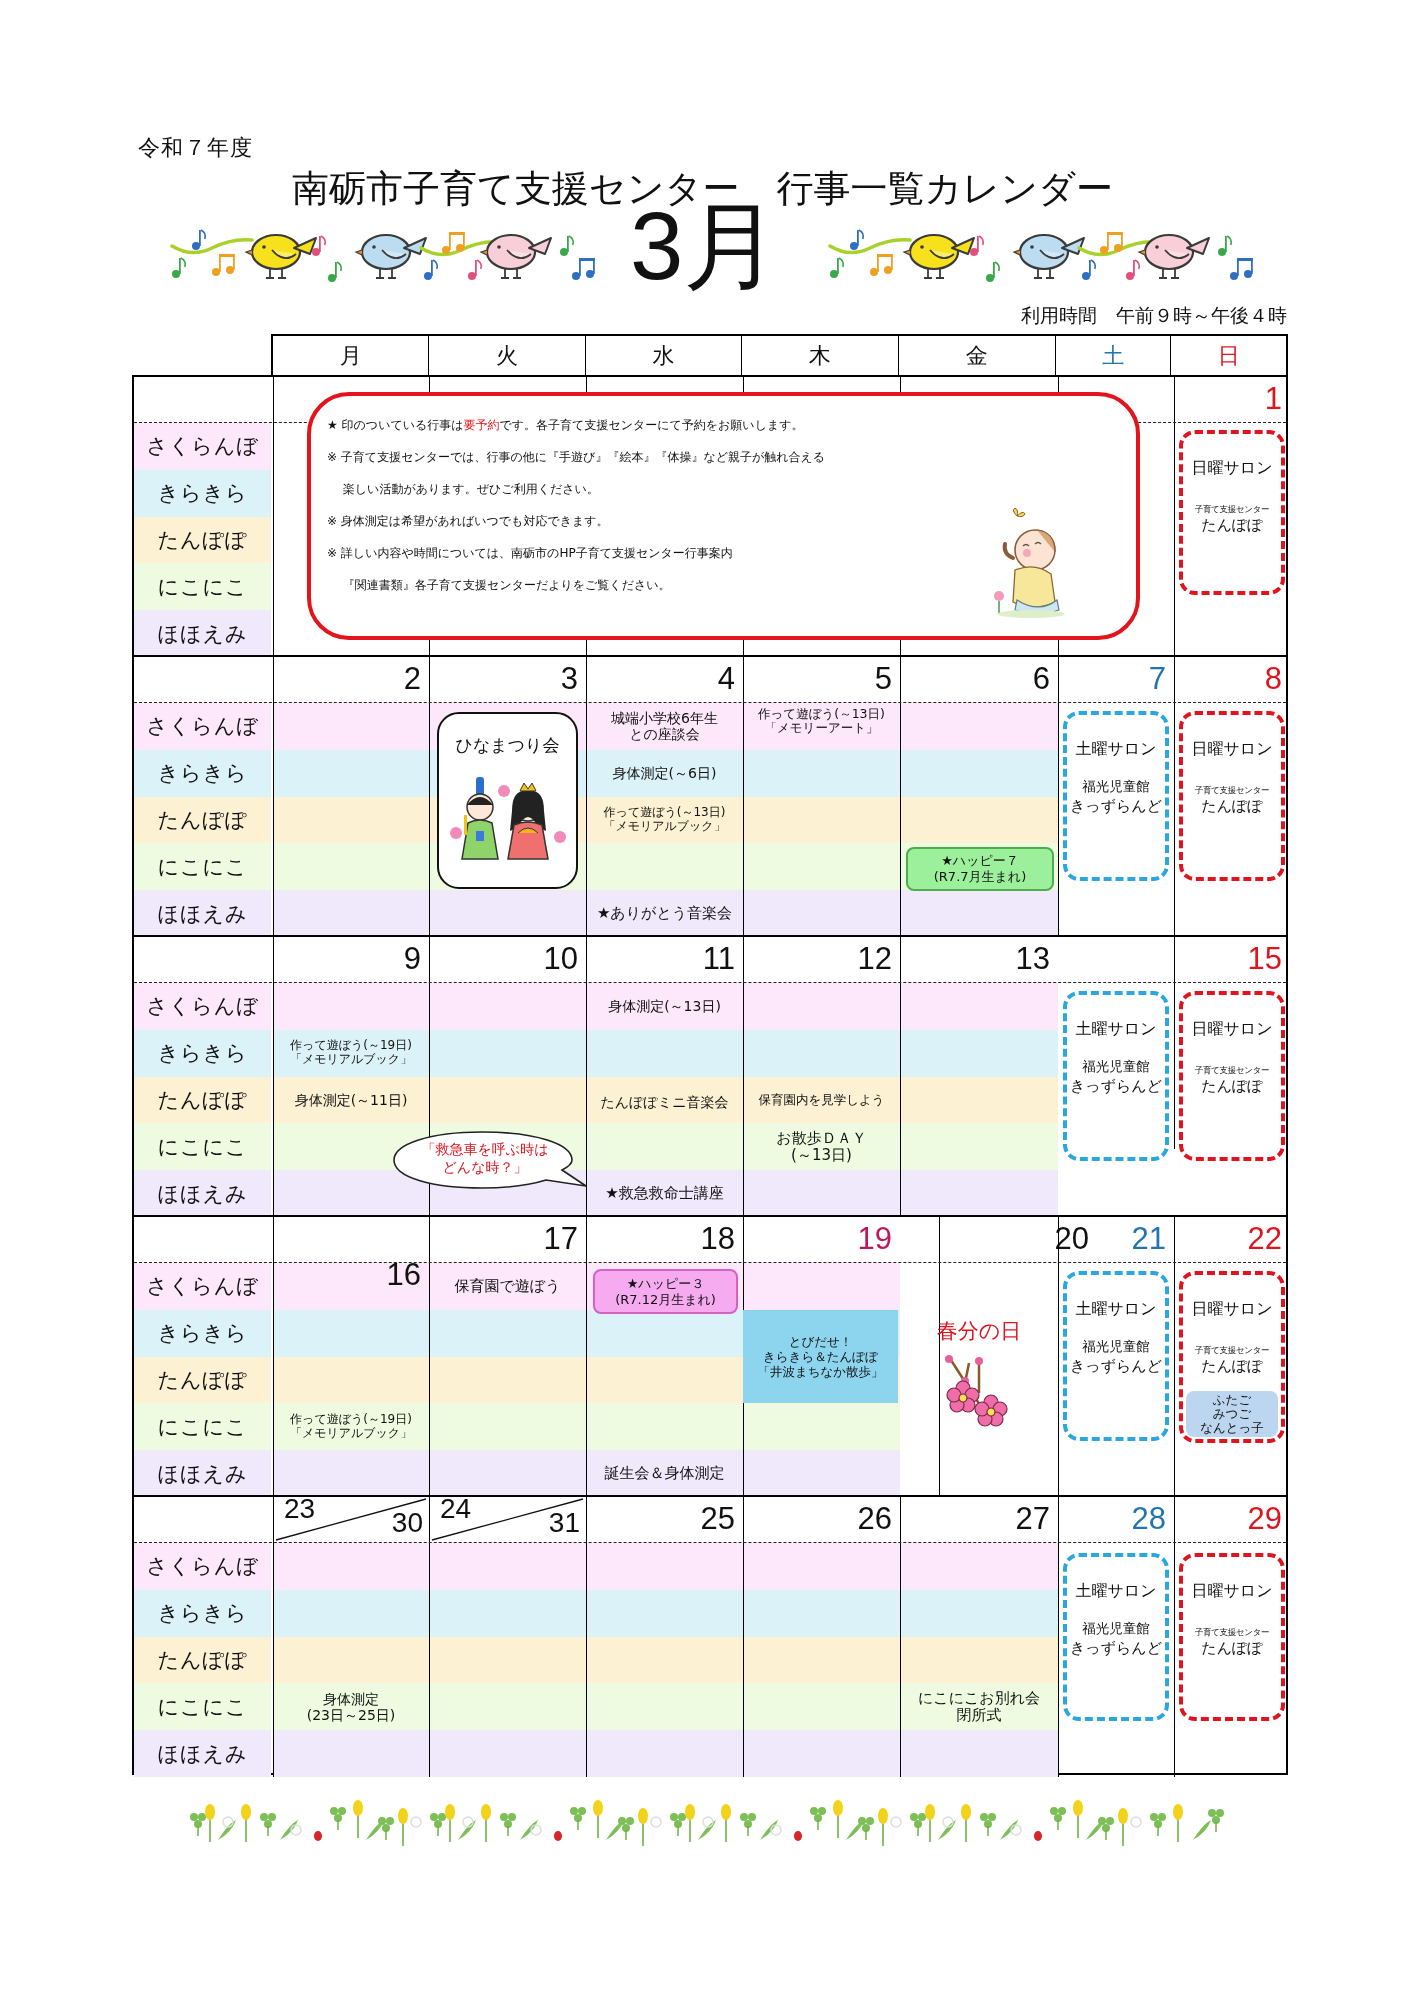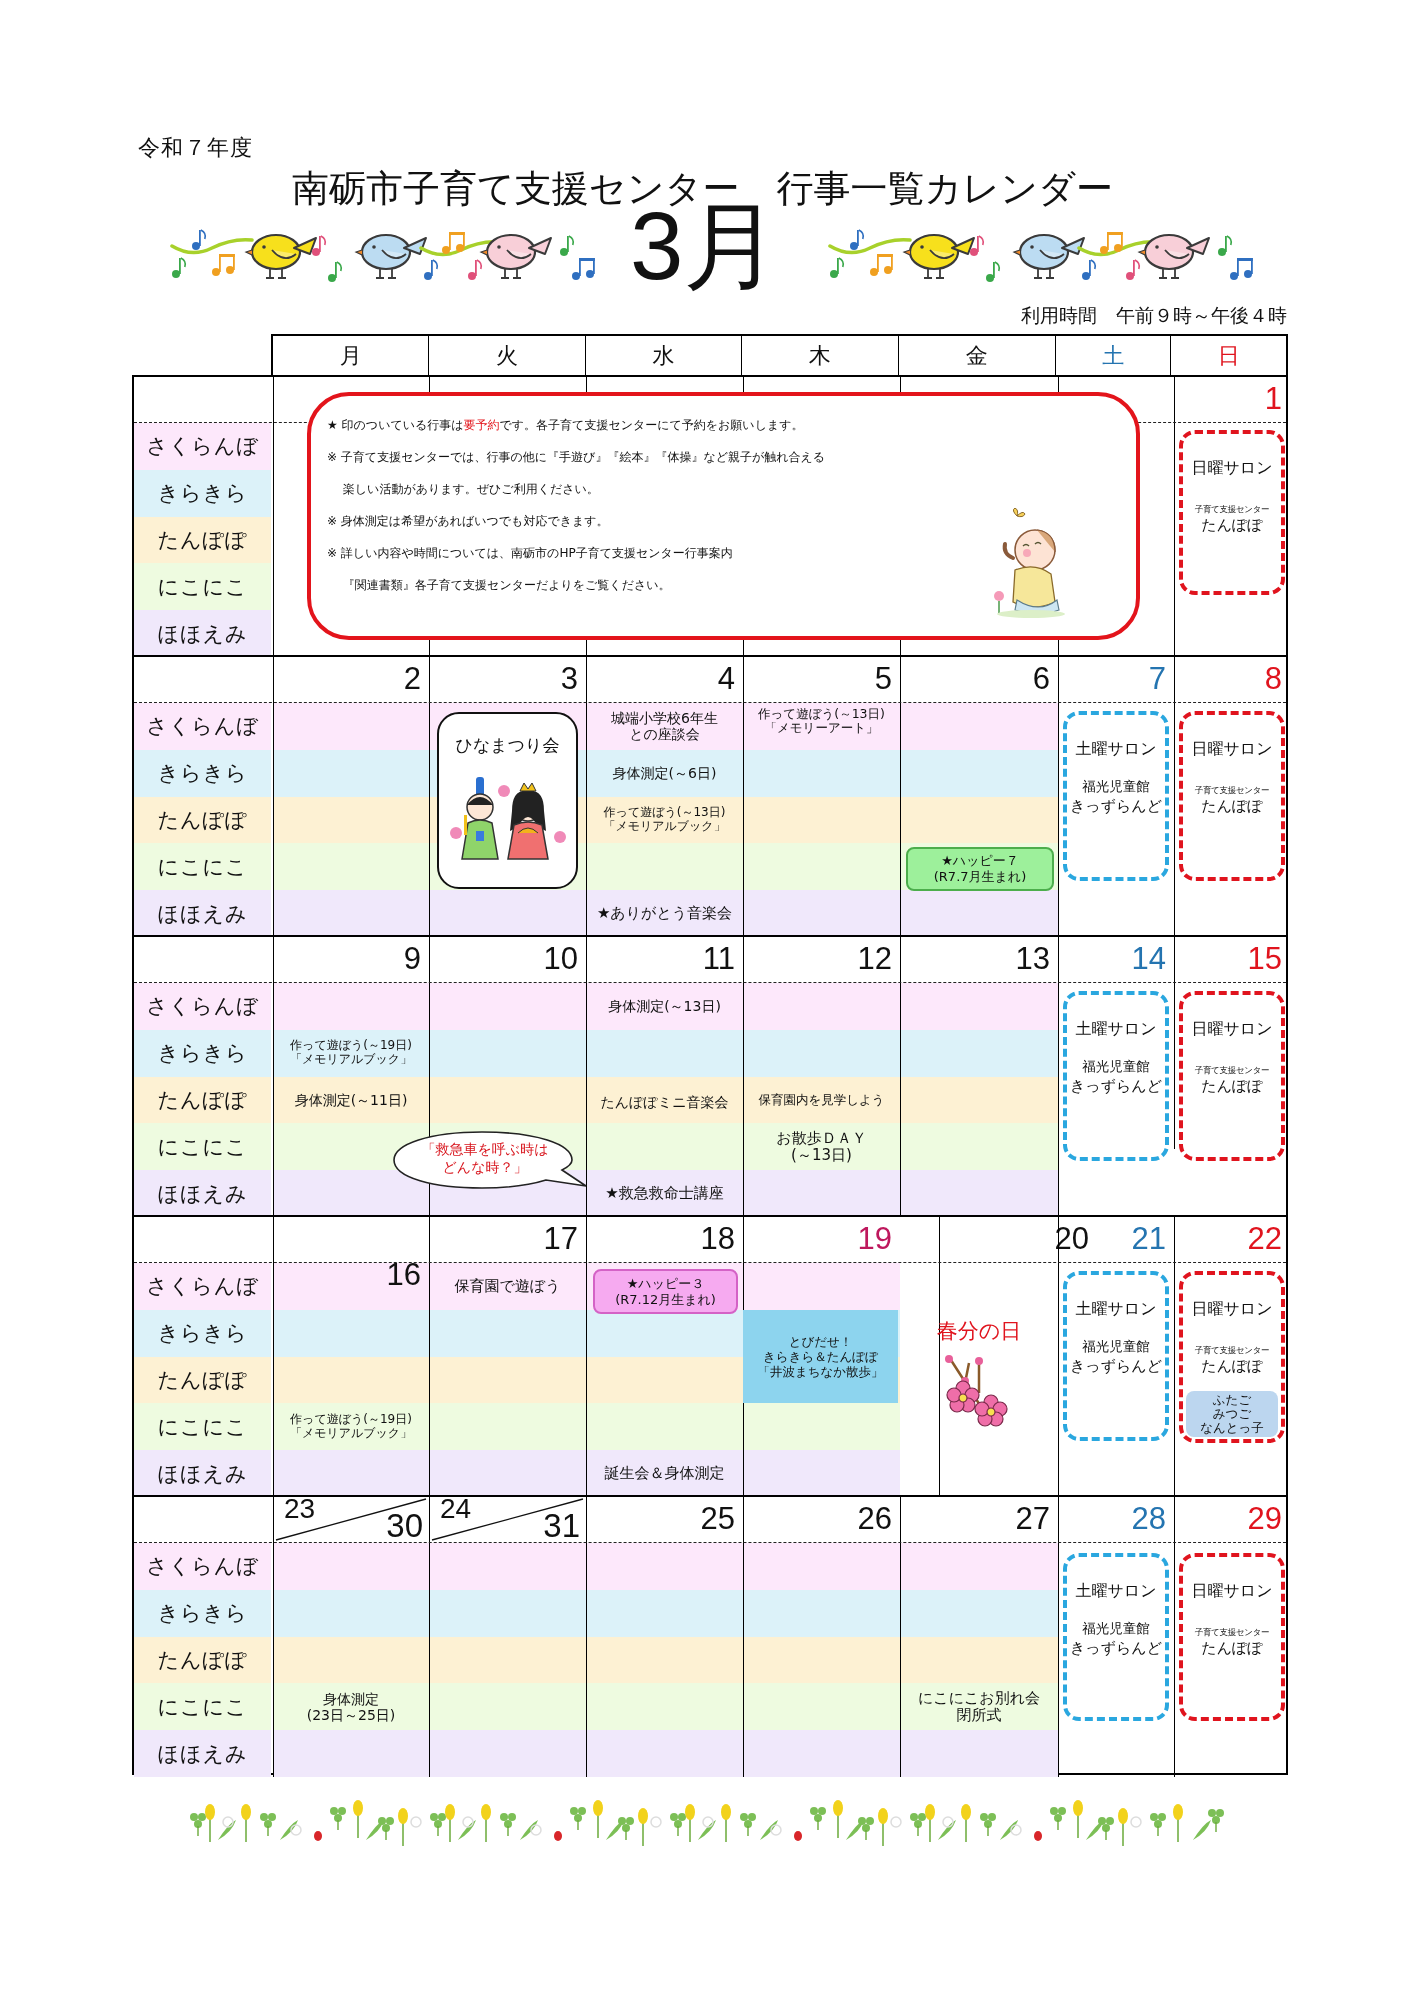--- a/index.html
+++ b/index.html
@@ -21,21 +21,21 @@
 
   .week{position:absolute;box-sizing:border-box;border:2px solid #000;border-bottom:none;}
   .week.last{border-bottom:2px solid #000;}
   .label-col,.day-cell,.grp-row,.band,.ev,.box{position:absolute;box-sizing:border-box;}
   .day-cell{border-left:1.5px solid #000;height:100%;top:0;}
   .grp-row{display:flex;align-items:center;justify-content:center;}
   .grp-text{font-size:21px;letter-spacing:1px;}
   .dash{position:absolute;left:0;right:0;top:45px;border-top:1.5px dashed #222;z-index:2;}
   .num{position:absolute;right:8px;top:2px;font-size:31px;line-height:40px;font-family:"Liberation Sans",sans-serif;}
   .num-a{position:absolute;left:10px;top:-4px;font-size:28px;font-family:"Liberation Sans",sans-serif;}
-  .num-b{position:absolute;right:6px;top:10px;font-size:33px;font-family:"Liberation Sans",sans-serif;}
+  .num-b{position:absolute;right:6px;top:10px;font-size:28px;font-family:"Liberation Sans",sans-serif;}
   .diag{position:absolute;left:0;top:0;}
 
   .ev{display:flex;flex-direction:column;align-items:center;justify-content:center;text-align:center;z-index:3;line-height:1.15;white-space:nowrap;}
   .ev.top{justify-content:flex-start;padding-top:4px;}
   .fs-l{font-size:15px;} .fs-m{font-size:14px;} .fs-s{font-size:12.5px;} .fs-xs{font-size:12px;}
 
   .box{z-index:4;display:flex;flex-direction:column;align-items:center;text-align:center;}
   .salon{border-style:dashed;border-width:4px;border-radius:16px;background:transparent;}
   .salon .t{position:absolute;left:0;right:0;top:24px;font-size:16px;}
   .salon .p1{position:absolute;left:0;right:0;top:63px;font-size:13.5px;}
@@ -334,23 +334,20 @@
           <span class="num" style="color: rgb(17, 17, 17);">12</span>
         </div>
         <div class="day-cell" style="left: 766px; top: 0px; width: 158px; height: 280px;">
           <div class="band" style="left: 0px; top: 46px; width: 156.5px; height: 46.8px; background: rgb(253, 232, 251);"></div>
           <div class="band" style="left: 0px; top: 92.8px; width: 156.5px; height: 46.8px; background: rgb(220, 242, 249);"></div>
           <div class="band" style="left: 0px; top: 139.6px; width: 156.5px; height: 46.8px; background: rgb(253, 241, 211);"></div>
           <div class="band" style="left: 0px; top: 186.4px; width: 156.5px; height: 46.8px; background: rgb(238, 251, 224);"></div>
           <div class="band" style="left: 0px; top: 233.2px; width: 156.5px; height: 46.8px; background: rgb(240, 232, 251);"></div>
           <span class="num" style="color: rgb(17, 17, 17);">13</span>
         </div>
-        <div class="day-cell" style="left: 924px; top: 0px; width: 116px; height: 280px;">
-          <span class="num" style="color: rgb(36, 116, 176);">14</span>
-        </div>
         <div class="day-cell" style="left: 1040px; top: 0px; width: 116px; height: 212px;">
           <span class="num" style="color: rgb(224, 20, 30);">15</span>
         </div>
         <div class="dash"></div>
         <div class="ev fs-xs" style="left: 139px; top: 92.8px; width: 156px; height: 46.8px;">
           <span class="ev-line">作って遊ぼう(～19日)</span>
           <span class="ev-line">「メモリアルブック」</span>
         </div>
         <div class="ev fs-m" style="left: 139px; top: 139.6px; width: 156px; height: 46.8px;">
           <span class="ev-line">身体測定(～11日)</span>

